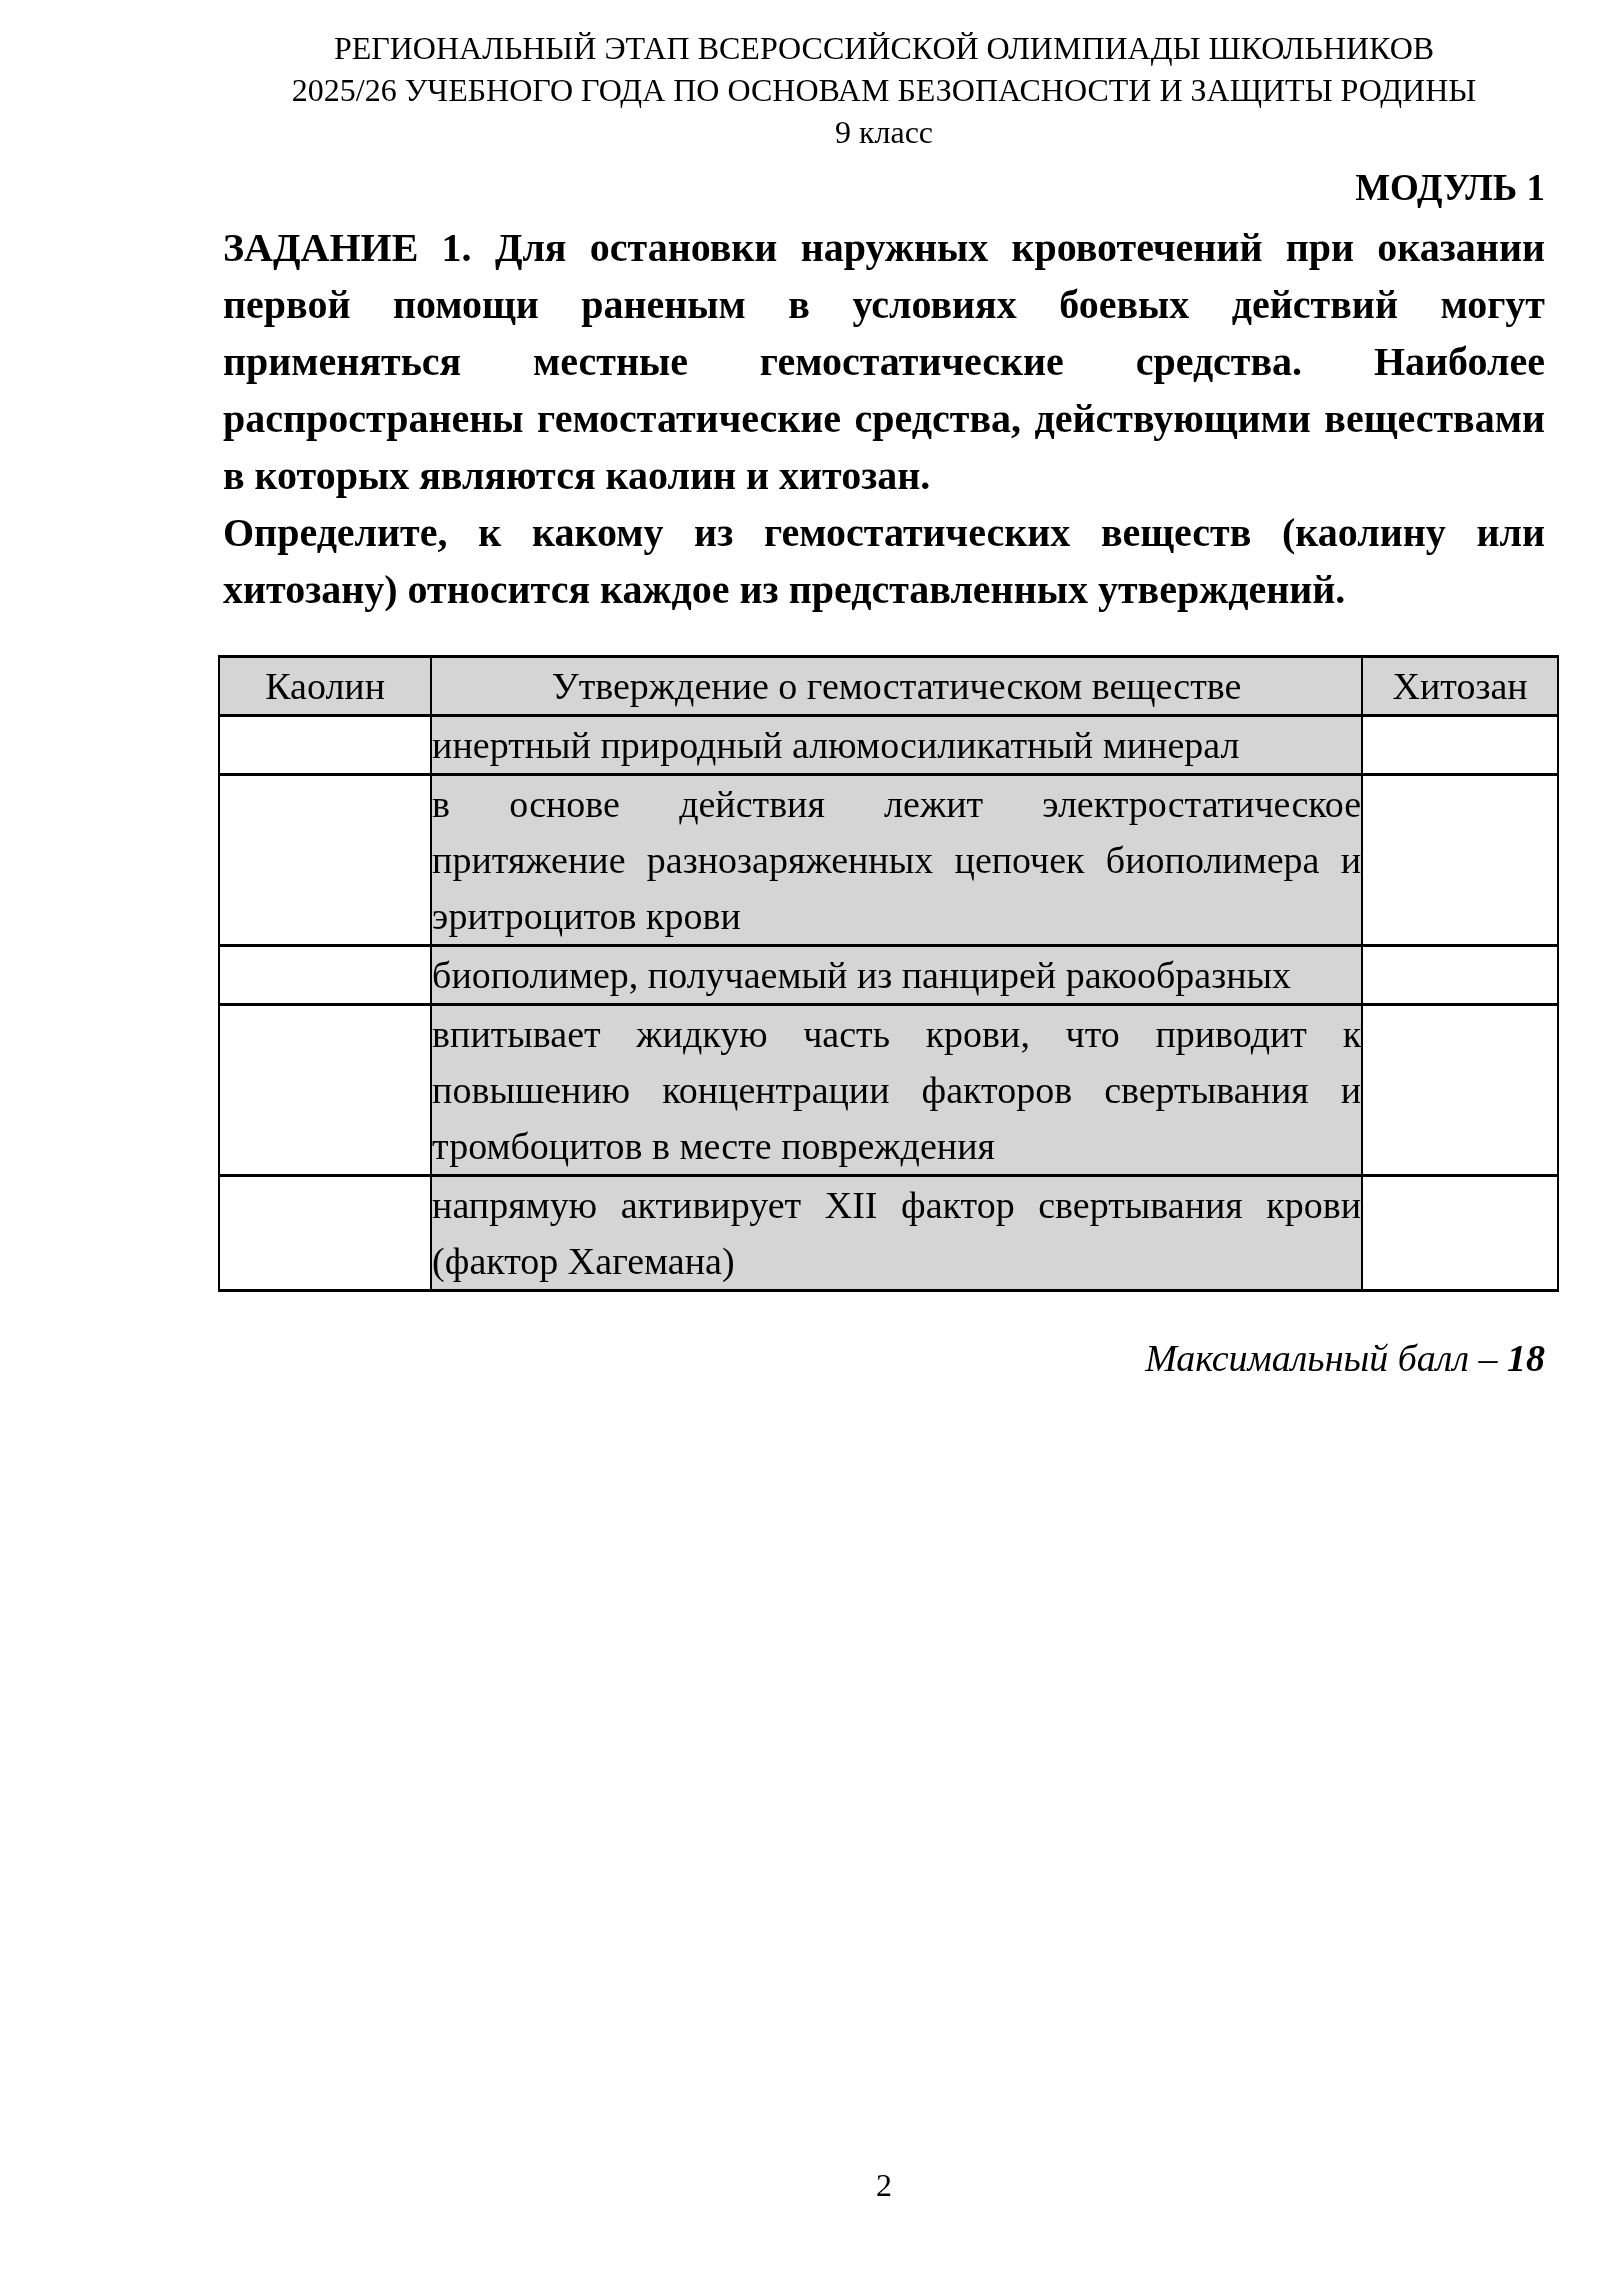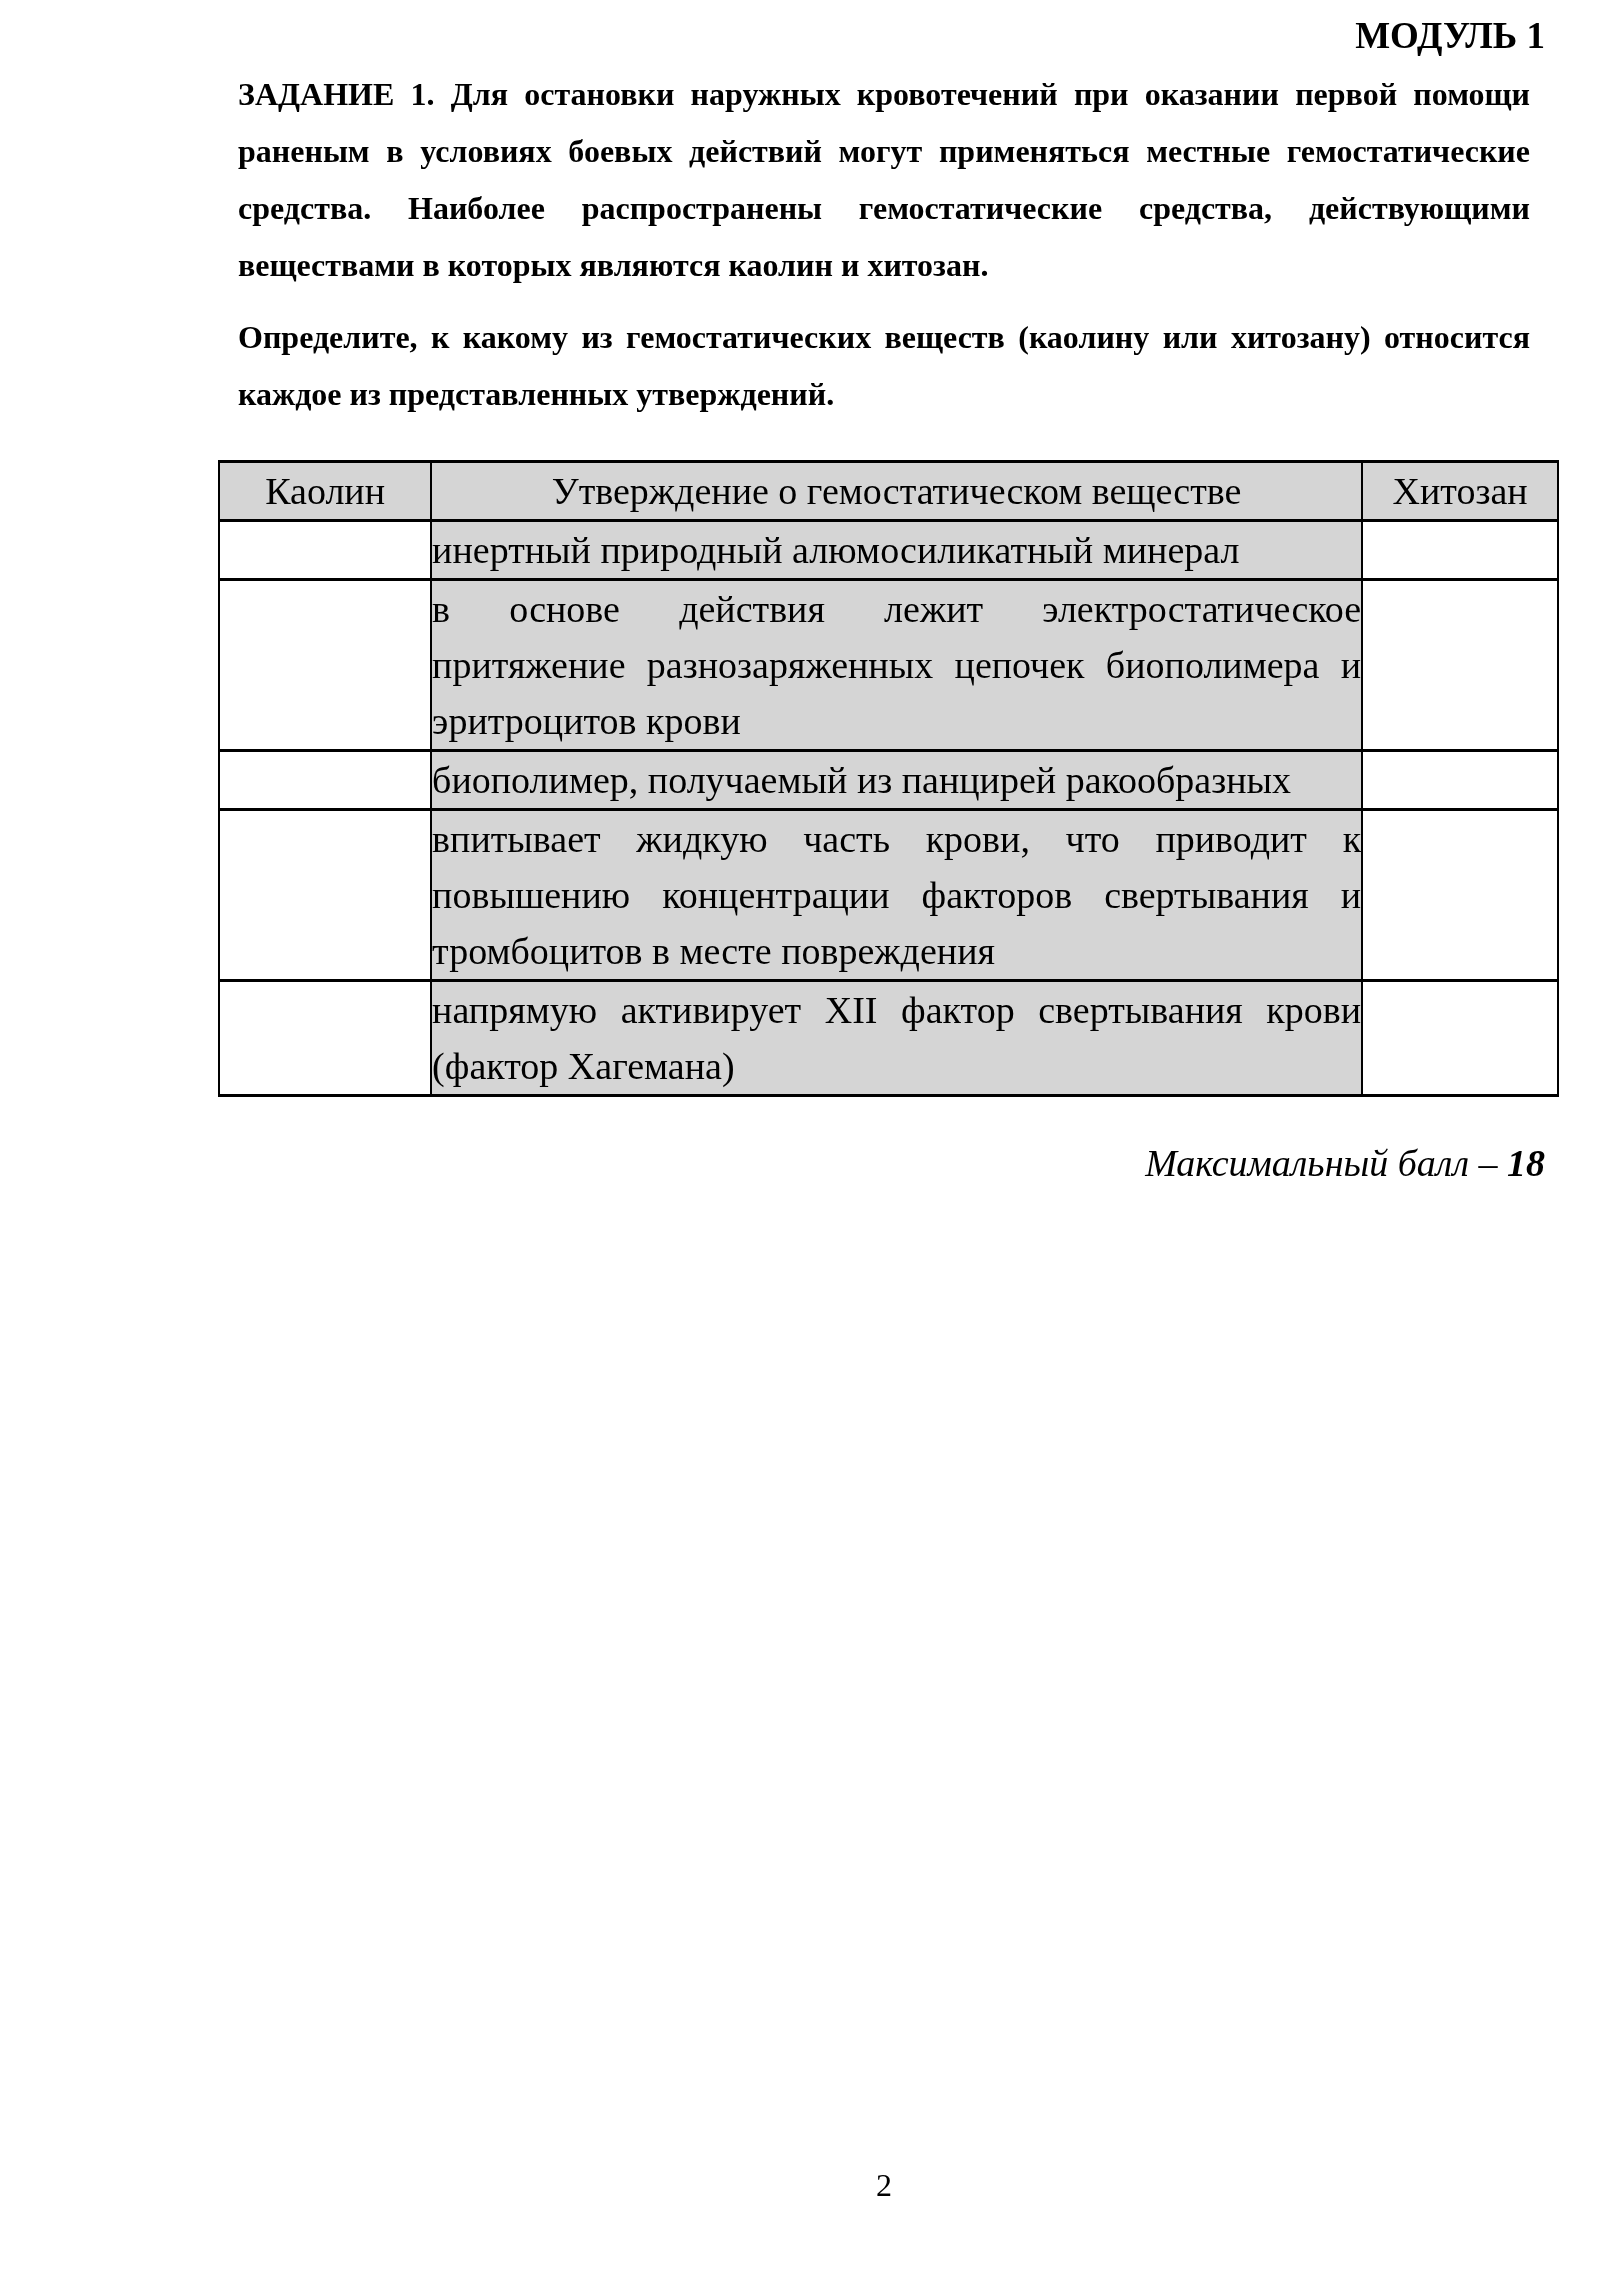--- a/index.html
+++ b/index.html
@@ -30,22 +30,22 @@
     font-weight: 400;
   }
   .module-title {
     margin: 12.7px 0 0 0;
     font-size: 37px;
     line-height: 45px;
     font-weight: 700;
     text-align: right;
   }
   .task-par {
-    margin: 15px;
-    font-size: 32px;
+    margin: 0;
+    font-size: 40px;
     line-height: 57px;
     font-weight: 700;
     text-align: justify;
   }
   .task-par.first {
     margin-top: 8.8px;
   }
   table.quiz {
     table-layout: fixed;
     border-collapse: collapse;
@@ -100,20 +100,25 @@
     font-size: 32px;
     line-height: 42px;
   }
 </style>
 </head>
 <body>
 
 <div class="page">
   <div class="content">
 
+    <div class="doc-header">
+      <div>РЕГИОНАЛЬНЫЙ ЭТАП ВСЕРОССИЙСКОЙ ОЛИМПИАДЫ ШКОЛЬНИКОВ</div>
+      <div>2025/26 УЧЕБНОГО ГОДА ПО ОСНОВАМ БЕЗОПАСНОСТИ И ЗАЩИТЫ РОДИНЫ</div>
+      <div>9 класс</div>
+    </div>
 
     <div class="module-title">МОДУЛЬ 1</div>
 
     <p class="task-par first">ЗАДАНИЕ 1. Для остановки наружных кровотечений при оказании первой помощи раненым в условиях боевых действий могут применяться местные гемостатические средства. Наиболее распространены гемостатические средства, действующими веществами в которых являются каолин и хитозан.</p>
     <p class="task-par">Определите, к какому из гемостатических веществ (каолину или хитозану) относится каждое из представленных утверждений.</p>
 
     <table class="quiz">
       <colgroup>
         <col style="width:212px">
         <col style="width:931px">

